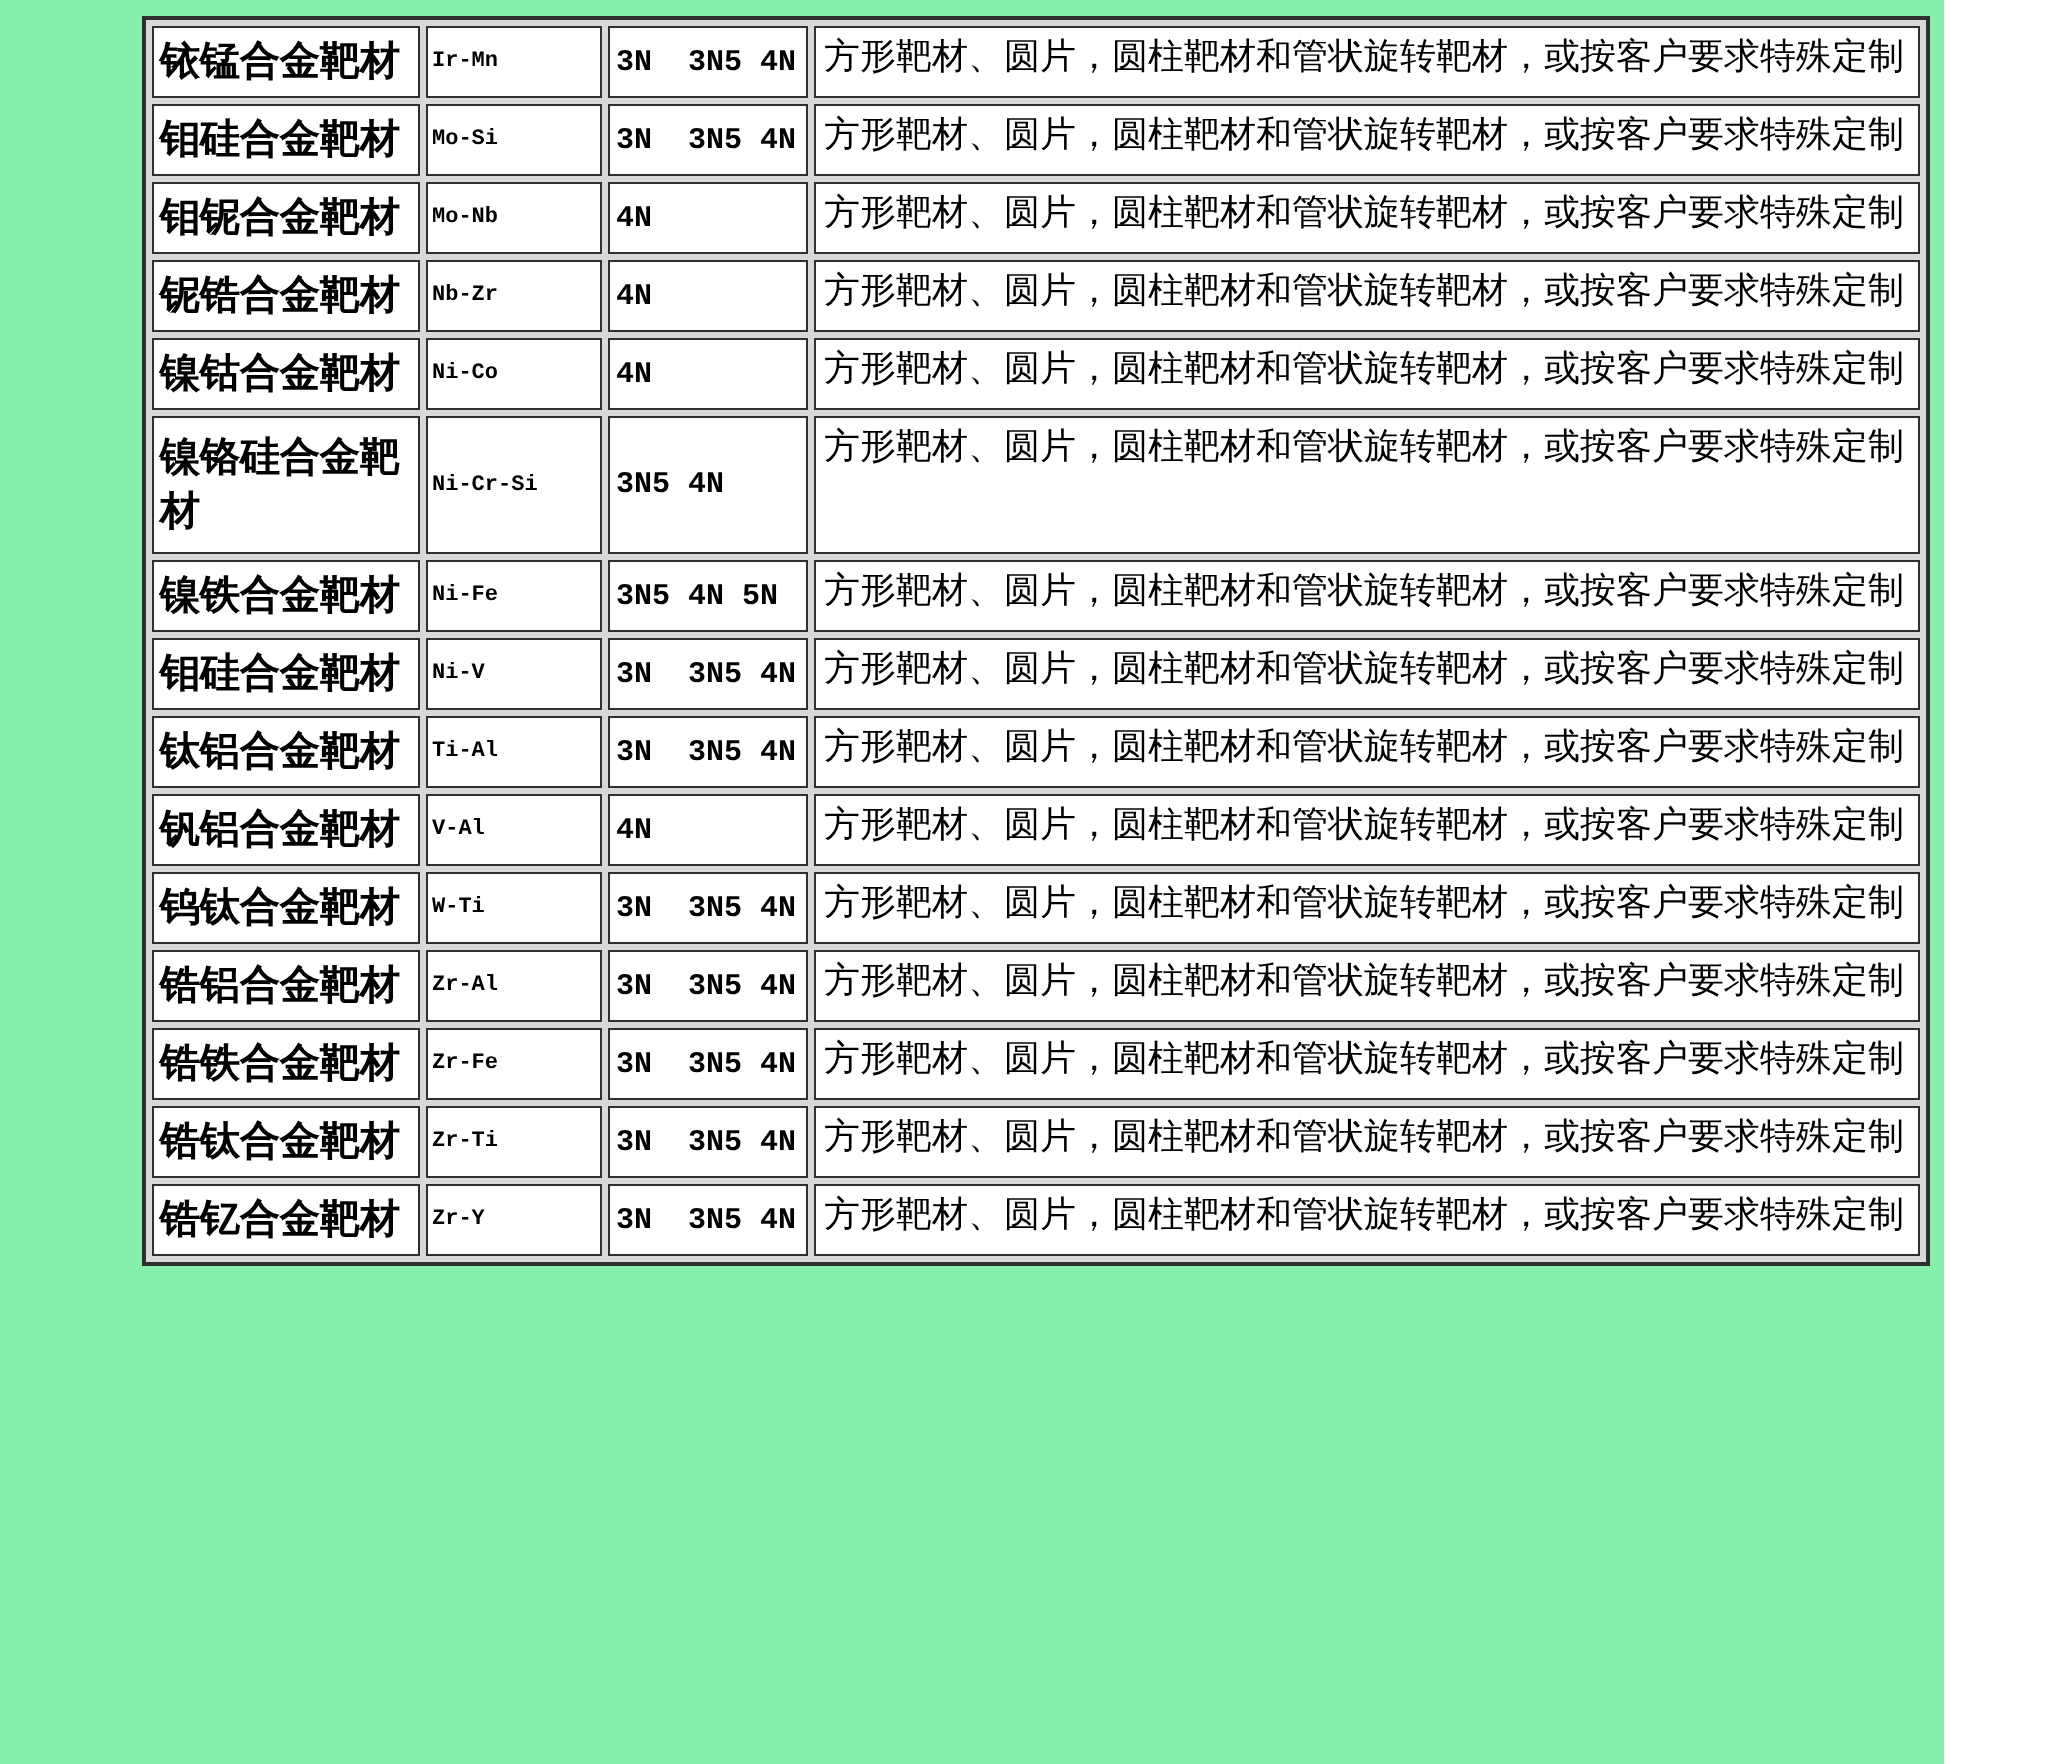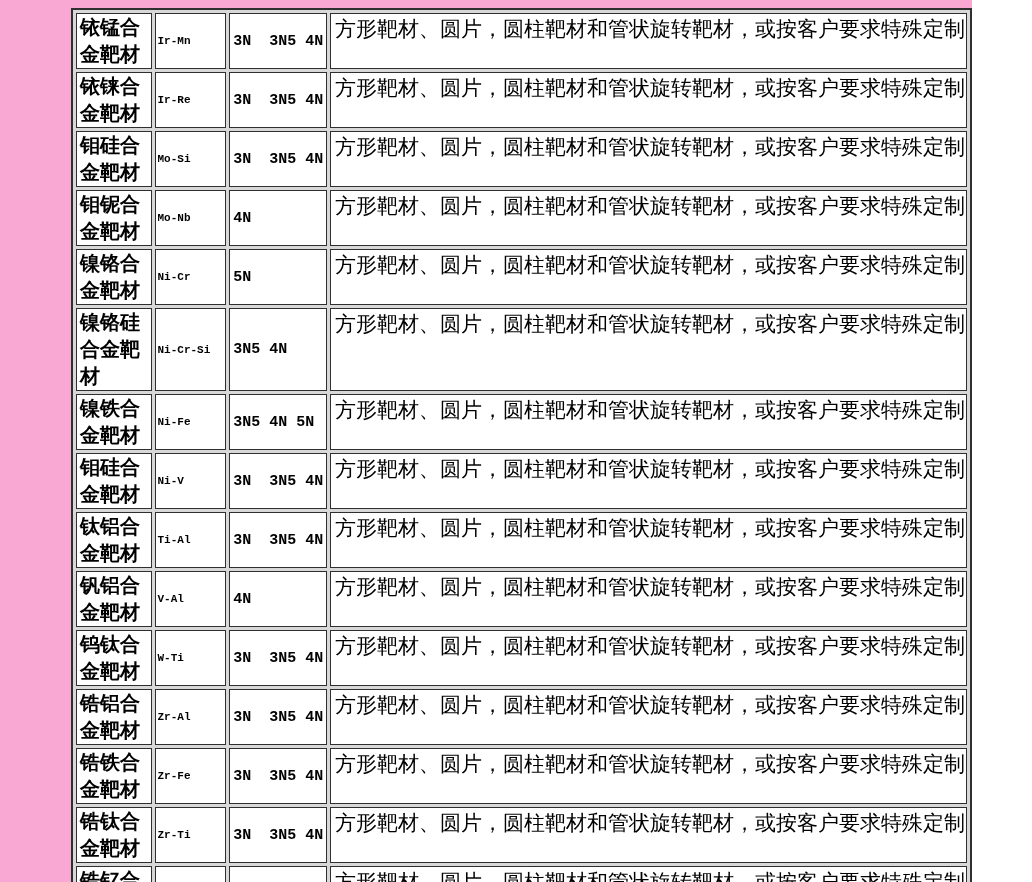--- a/index.html
+++ b/index.html
@@ -6,21 +6,21 @@
     margin: 0;
     padding: 0;
     background: #ffffff;
     font-family: "Liberation Sans", sans-serif;
     color: #000000;
   }
   .page {
     position: relative;
     width: 972px;
     height: 882px;
-    background: #f9a8d4;
+    background: #86efac;
     overflow: hidden;
   }
   table.targets {
     position: absolute;
     left: 71px;
     top: 8px;
     border-collapse: separate;
     border-spacing: 3px;
     background: #d8d8d8;            
     border: 2px solid #2f2f2f;       
@@ -54,61 +54,61 @@
   td.c-purity {
     width: 94px;
     font-family: "Liberation Mono", monospace;
     font-size: 15px;
     font-weight: bold;
     padding-left: 3px;
     white-space: pre;               
   }
   td.c-spec {
     width: 546px;
-    font-size: 21px;
+    font-size: 18px;
     line-height: 21px;
     vertical-align: top;
     padding: 4px 1px 0 4px;
     white-space: nowrap;
   }
 </style>
 </head>
 <body>
 
 <div class="page">
   <table class="targets">
     <tbody>
         <tr>
     <td class="c-name">铱锰合金靶材</td>
     <td class="c-formula">Ir-Mn</td>
     <td class="c-purity">3N  3N5 4N</td>
     <td class="c-spec">方形靶材、圆片，圆柱靶材和管状旋转靶材，或按客户要求特殊定制</td>
   </tr>
         <tr>
-    <td class="c-name">铱铼合金靶材</td>
-    <td class="c-formula">Ir-Re</td>
-    <td class="c-purity">3N  3N5 4N</td>
-    <td class="c-spec">方形靶材、圆片，圆柱靶材和管状旋转靶材，或按客户要求特殊定制</td>
-  </tr>
-        <tr>
     <td class="c-name">钼硅合金靶材</td>
     <td class="c-formula">Mo-Si</td>
     <td class="c-purity">3N  3N5 4N</td>
     <td class="c-spec">方形靶材、圆片，圆柱靶材和管状旋转靶材，或按客户要求特殊定制</td>
   </tr>
         <tr>
     <td class="c-name">钼铌合金靶材</td>
     <td class="c-formula">Mo-Nb</td>
     <td class="c-purity">4N</td>
     <td class="c-spec">方形靶材、圆片，圆柱靶材和管状旋转靶材，或按客户要求特殊定制</td>
   </tr>
         <tr>
-    <td class="c-name">镍铬合金靶材</td>
-    <td class="c-formula">Ni-Cr</td>
-    <td class="c-purity">5N</td>
+    <td class="c-name">铌锆合金靶材</td>
+    <td class="c-formula">Nb-Zr</td>
+    <td class="c-purity">4N</td>
+    <td class="c-spec">方形靶材、圆片，圆柱靶材和管状旋转靶材，或按客户要求特殊定制</td>
+  </tr>
+        <tr>
+    <td class="c-name">镍钴合金靶材</td>
+    <td class="c-formula">Ni-Co</td>
+    <td class="c-purity">4N</td>
     <td class="c-spec">方形靶材、圆片，圆柱靶材和管状旋转靶材，或按客户要求特殊定制</td>
   </tr>
         <tr class="tall">
     <td class="c-name">镍铬硅合金靶材</td>
     <td class="c-formula">Ni-Cr-Si</td>
     <td class="c-purity">3N5 4N</td>
     <td class="c-spec">方形靶材、圆片，圆柱靶材和管状旋转靶材，或按客户要求特殊定制</td>
   </tr>
         <tr>
     <td class="c-name">镍铁合金靶材</td>

